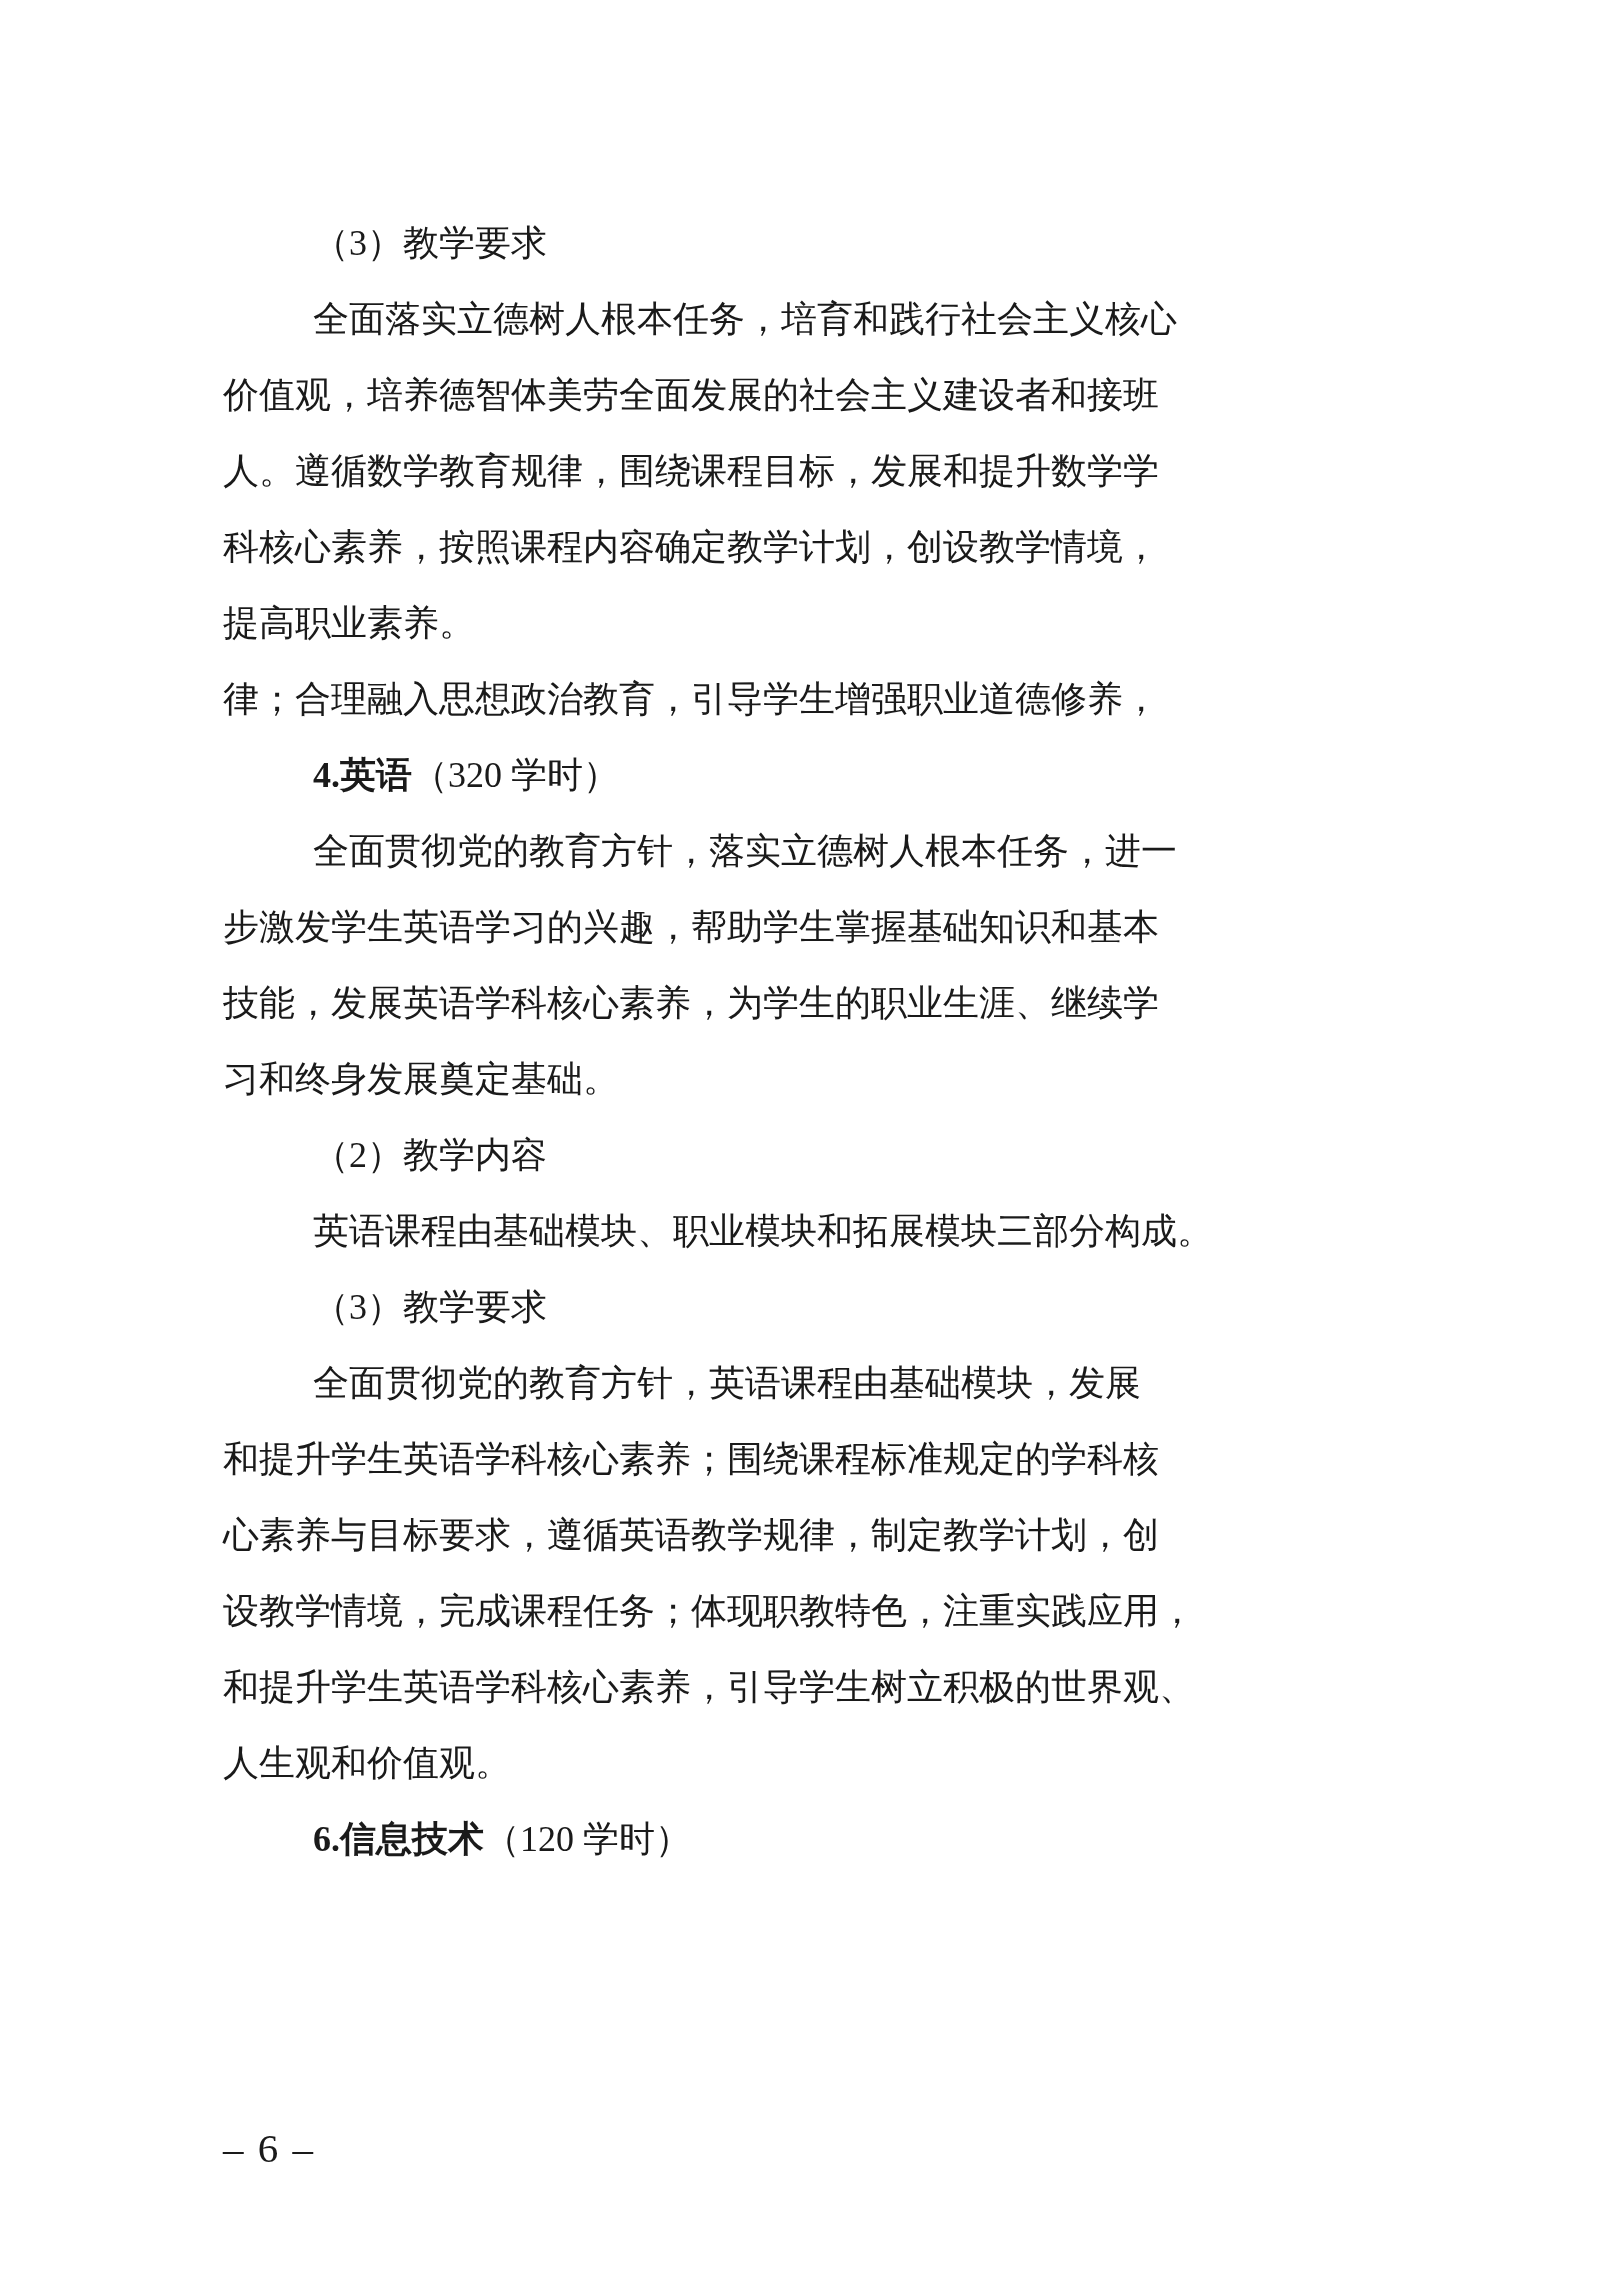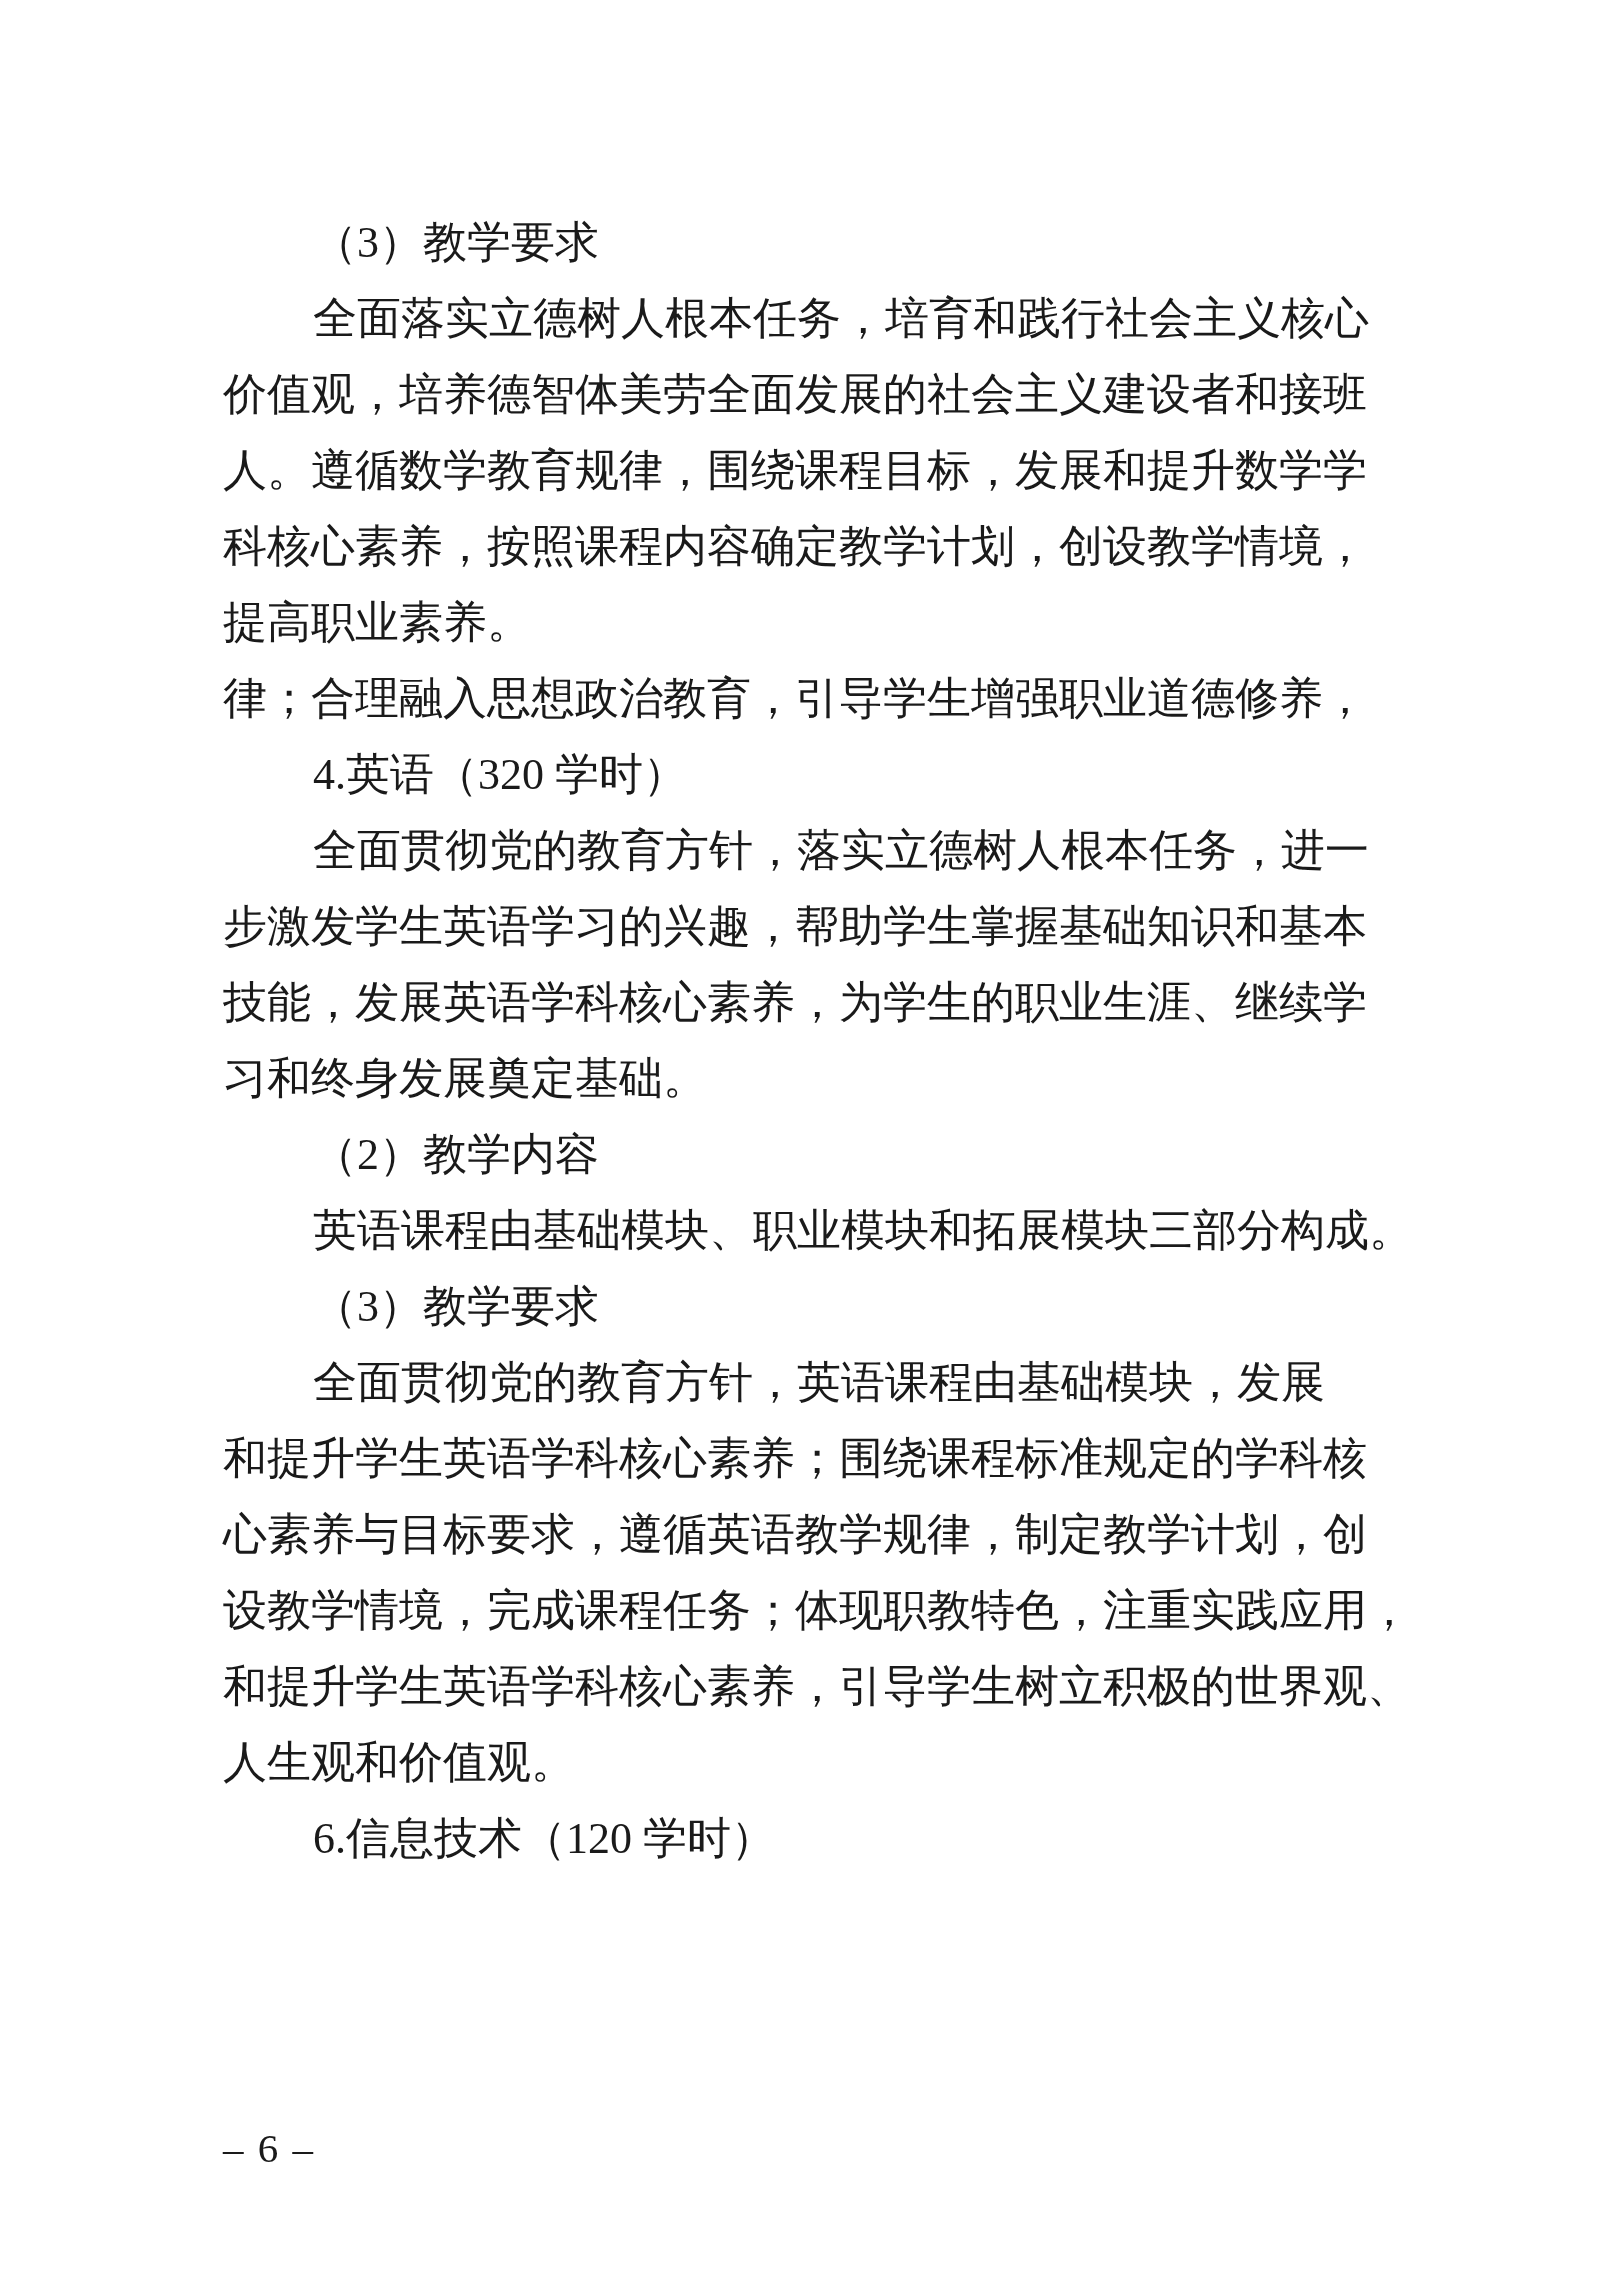--- a/index.html
+++ b/index.html
@@ -14,26 +14,26 @@
   }
   .text-block {
     position: absolute;
     left: 223px;
     top: 205px;
     width: 1176px;
   }
   .line {
     height: 76px;
     line-height: 76px;
-    font-size: 44px;
+    font-size: 36px;
     white-space: nowrap;
     letter-spacing: 0;
   }
   .line.indent { text-indent: 90px; }
-  .bold { font-weight: 400; text-align: right; }
+  .bold { font-weight: 700; text-align: right; }
   .page-number {
     position: absolute;
     left: 223px;
     top: 2119px;
     height: 59px;
     line-height: 59px;
     font-size: 41px;
     letter-spacing: 2px;
     color: #1a1a1a;
   }

